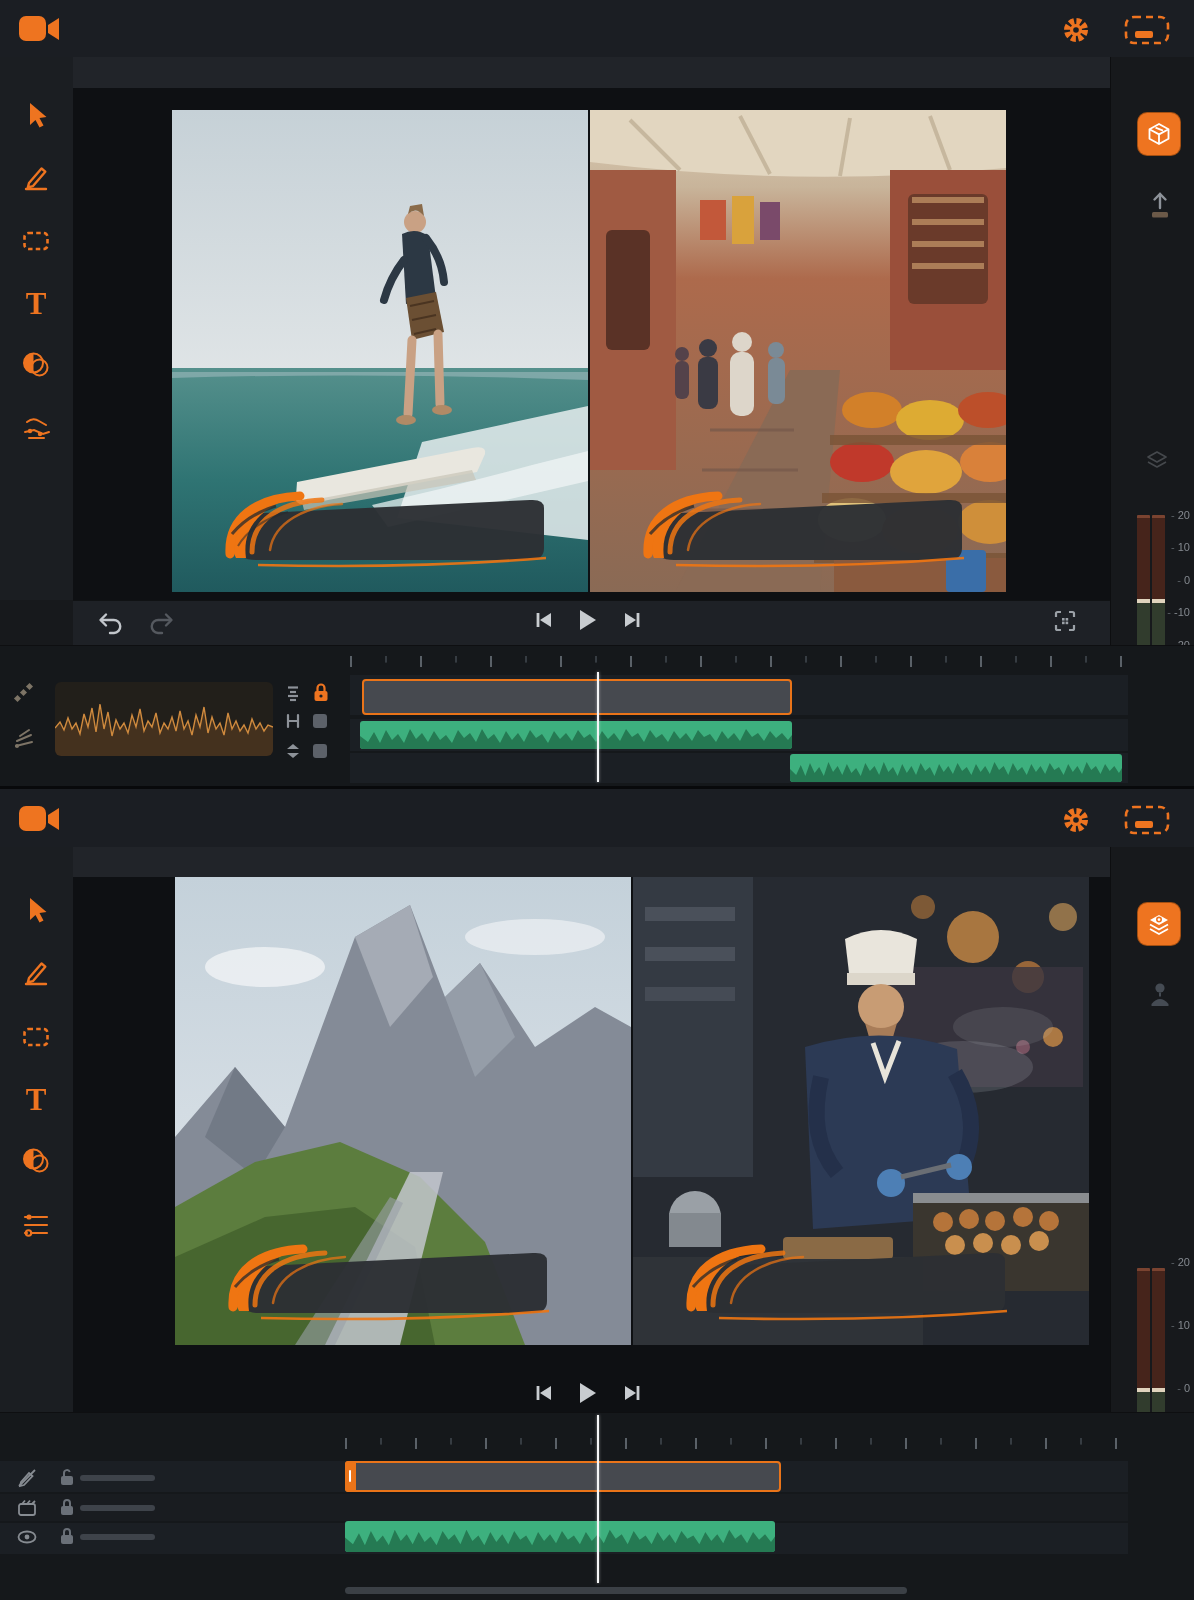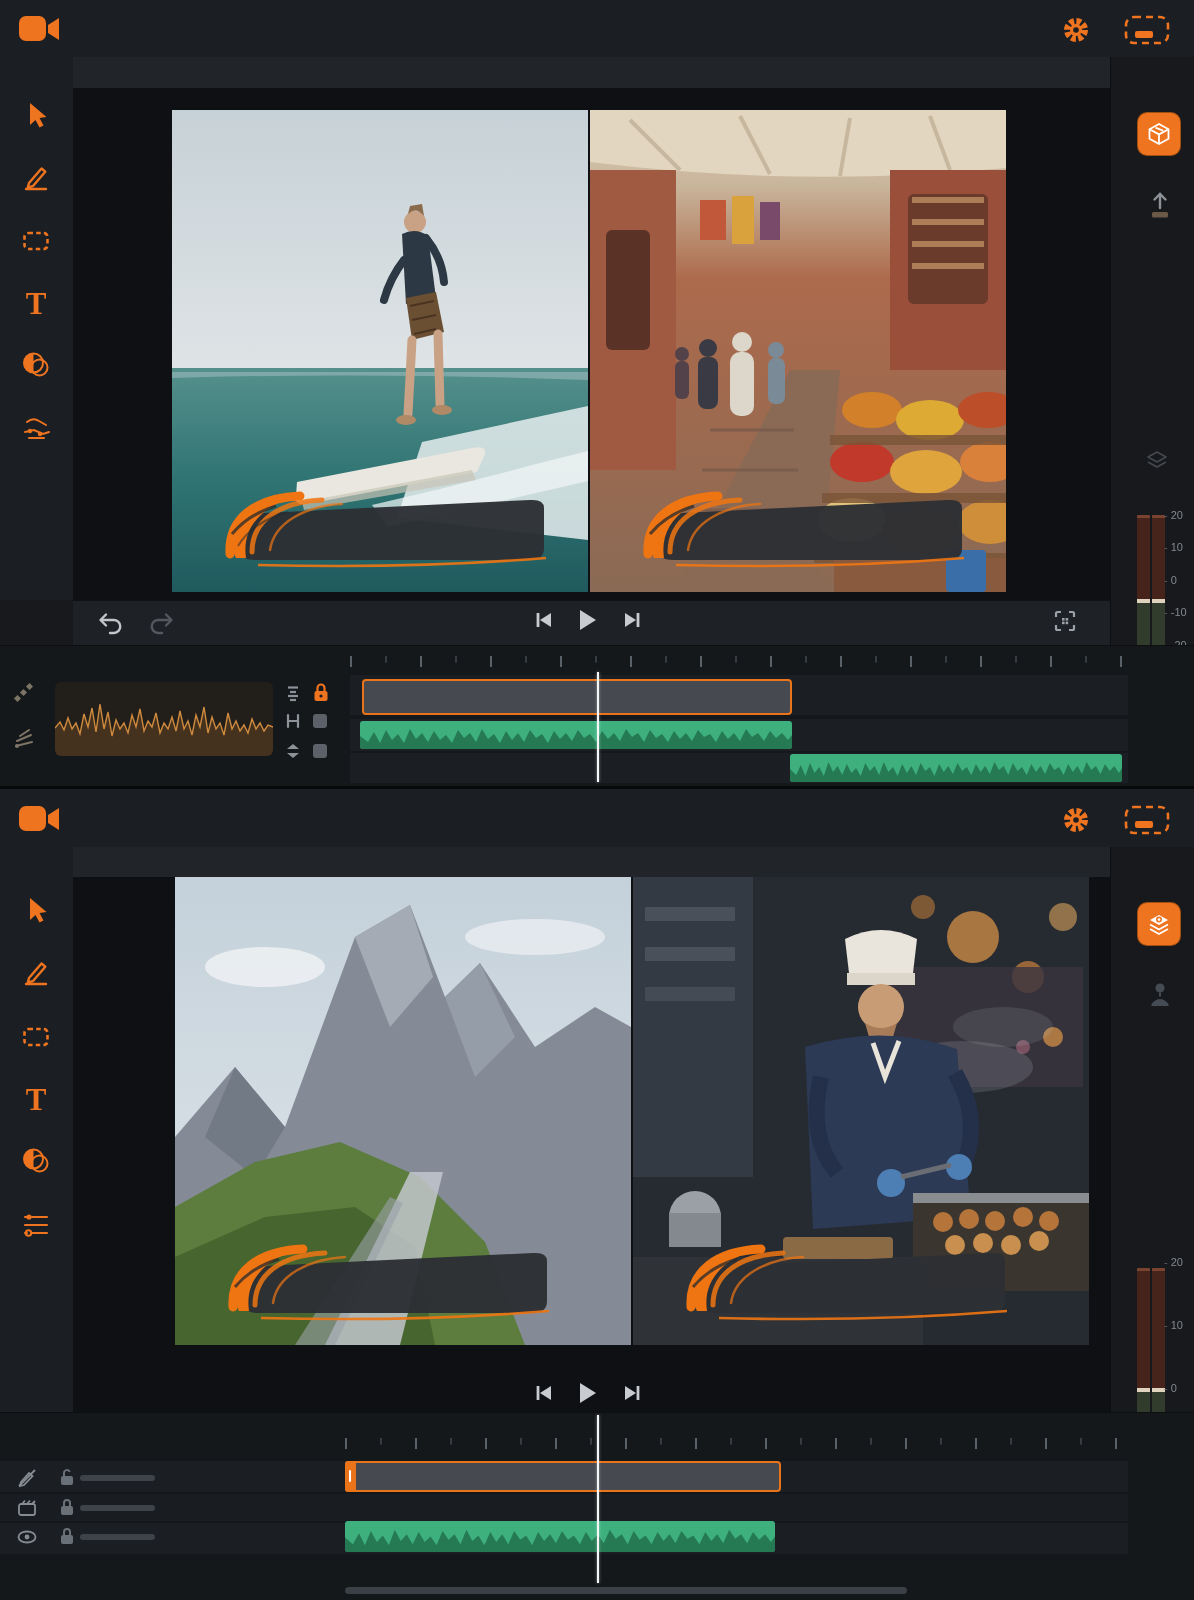--- a/index.html
+++ b/index.html
@@ -20,21 +20,21 @@
   .ruler{background-image:
      repeating-linear-gradient(90deg,#5a6168 0 2px,transparent 2px 70px),
      repeating-linear-gradient(90deg,#363c42 0 2px,transparent 2px 35px);
      background-size:100% 100%,100% 60%;background-repeat:no-repeat;}
   .clip-video{background:#46494f;border:2px solid #ea7419;border-radius:4px;box-sizing:border-box;}
   .clip-audio{background:#3db07e;border-radius:3px;overflow:hidden;}
   .clip-audio svg{position:absolute;left:0;bottom:0;width:100%;height:100%;}
   .playhead{background:#f5f6f7;box-shadow:0 0 3px rgba(255,255,255,.5);}
   .meter-bar{background:linear-gradient(#7a4330 0 3px,#46241b 3px 32%,#e0d3bd 32% 33.6%,#313c2d 33.6% 100%);border-radius:1px;}
   .meter-bar.b2{background:linear-gradient(#7a4330 0 3px,#46241b 3px 36%,#e0d3bd 36% 37.2%,#313c2d 37.2% 100%);}
-  .mlabel{color:#84898f;font-size:11px;width:26px;text-align:left;display:block;}
+  .mlabel{color:#84898f;font-size:11px;width:26px;text-align:right;display:block;}
   .mlabel::before{content:"- ";color:#5a6066;}
   .namebar{background:#3e434a;border-radius:3px;height:6px;}
   .wavepanel{background:#221f1a;border-radius:6px;overflow:hidden;}
   .scrollbar{background:#3b4046;border-radius:4px;}
   .sep{background:#08090b;}
   .imgbox{overflow:hidden;}
   .imgbox svg.scene{position:absolute;inset:0;width:100%;height:100%;}
   .swoosh{position:absolute;left:0;right:0;bottom:20px;height:84px;}
 </style>
 </head>

